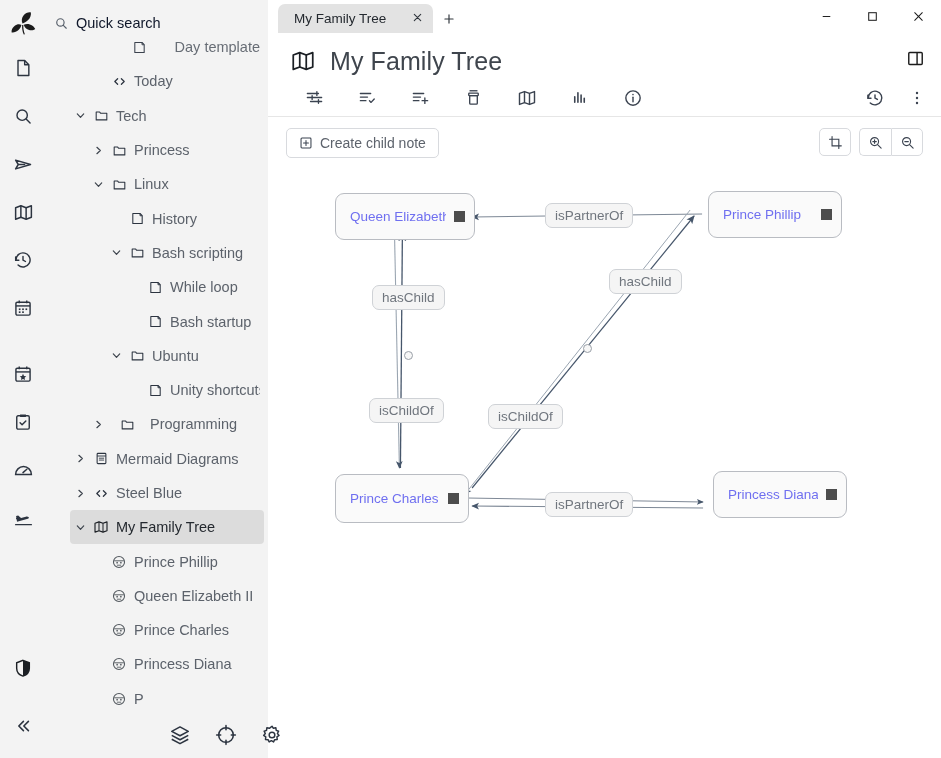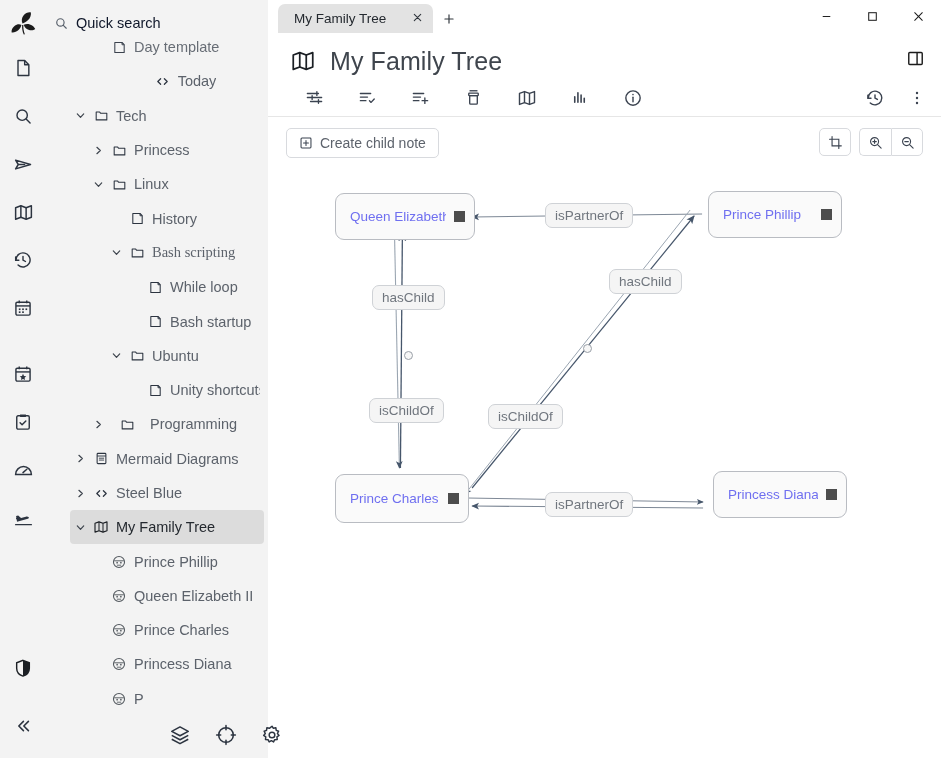--- a/index.html
+++ b/index.html
@@ -224,31 +224,31 @@
       <span class="sicon">
         <svg width="14" height="14" viewBox="0 0 24 24" fill="none" stroke="#58606b" stroke-width="2" stroke-linecap="round">
           <circle cx="11" cy="11" r="6.3"></circle>
             <path d="M16 16l5 5"></path>
         </svg>
       </span>
       <span class="stext">Quick search</span>
     </div>
 
     <div class="tree" id="tree-root">
-        <div class="tree-row" style="margin-left: 42px; margin-right: 4px; opacity: 0.92;">
+        <div class="tree-row" style="margin-left: 42px; margin-right: 4px; opacity: 0.92; justify-content: space-between;">
           <span class="tw empty"></span>
           <span class="ti">
             <svg width="15" height="15" viewBox="0 0 24 24">
               <path d="M4.5 4h11.5l3.5 3.5v12.5H4.5z" fill="none" stroke="#2c3440" stroke-width="1.7" stroke-linejoin="round"></path>
               <path d="M16 4v3.6h3.5" fill="none" stroke="#2c3440" stroke-width="1.5"></path>
             </svg>
           </span>
           <span class="label">Day template</span>
         </div>
-        <div class="tree-row" style="margin-left: 42px; margin-right: 4px; justify-content: center;">
+        <div class="tree-row" style="margin-left: 42px; margin-right: 4px;">
           <span class="tw empty"></span>
           <span class="ti">
             <svg width="15" height="15" viewBox="0 0 24 24">
               <path d="M9 7.5L4.5 12 9 16.5M15 7.5L19.5 12 15 16.5" fill="none" stroke="#2c3440" stroke-width="2" stroke-linecap="round" stroke-linejoin="round"></path>
             </svg>
           </span>
           <span class="label">Today</span>
         </div>
         <div class="tree-row" style="margin-left: 24px; margin-right: 4px; text-align: right;">
           <span class="tw">
@@ -292,21 +292,21 @@
         <div class="tree-row" style="margin-left: 60px; margin-right: 4px;">
           <span class="tw empty"></span>
           <span class="ti">
             <svg width="15" height="15" viewBox="0 0 24 24">
               <path d="M4.5 4h11.5l3.5 3.5v12.5H4.5z" fill="none" stroke="#2c3440" stroke-width="1.7" stroke-linejoin="round"></path>
               <path d="M16 4v3.6h3.5" fill="none" stroke="#2c3440" stroke-width="1.5"></path>
             </svg>
           </span>
           <span class="label">History</span>
         </div>
-        <div class="tree-row" style="margin-left: 60px; margin-right: 4px; font-family: Liberation Serif, serif;">
+        <div class="tree-row" style="margin-left: 60px; margin-right: 4px;">
           <span class="tw">
             <svg width="11" height="11" viewBox="0 0 24 24" fill="none" stroke="#3d444d" stroke-width="2.6" stroke-linecap="round" stroke-linejoin="round">
               <path d="M5 8.5L12 16l7 -7.5"></path>
             </svg>
           </span>
           <span class="ti">
             <svg width="15" height="15" viewBox="0 0 24 24">
               <path d="M3.5 6.5h5.6l1.6 2h9.8v10.5h-17z" fill="none" stroke="#2c3440" stroke-width="1.7" stroke-linejoin="round"></path>
             </svg>
           </span>

